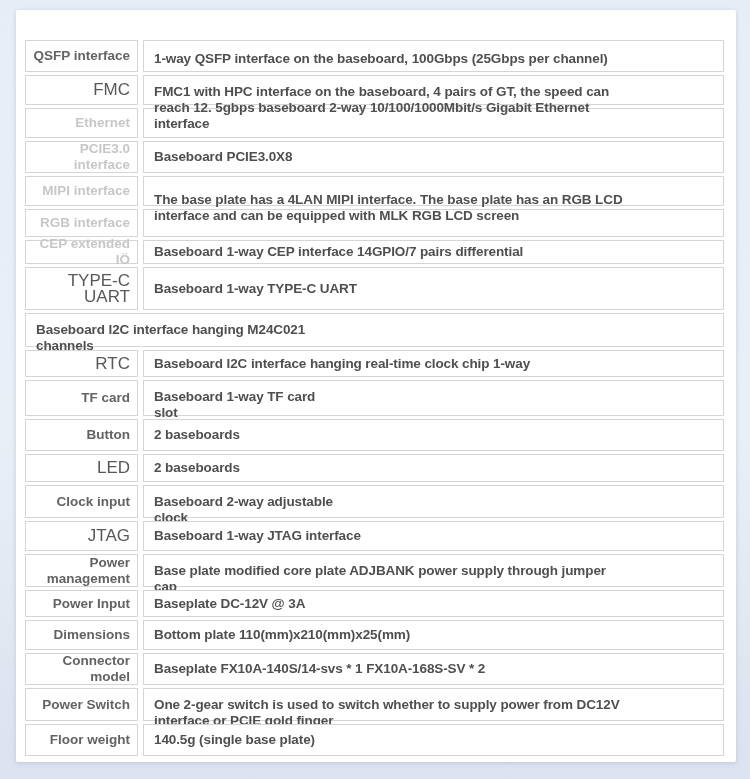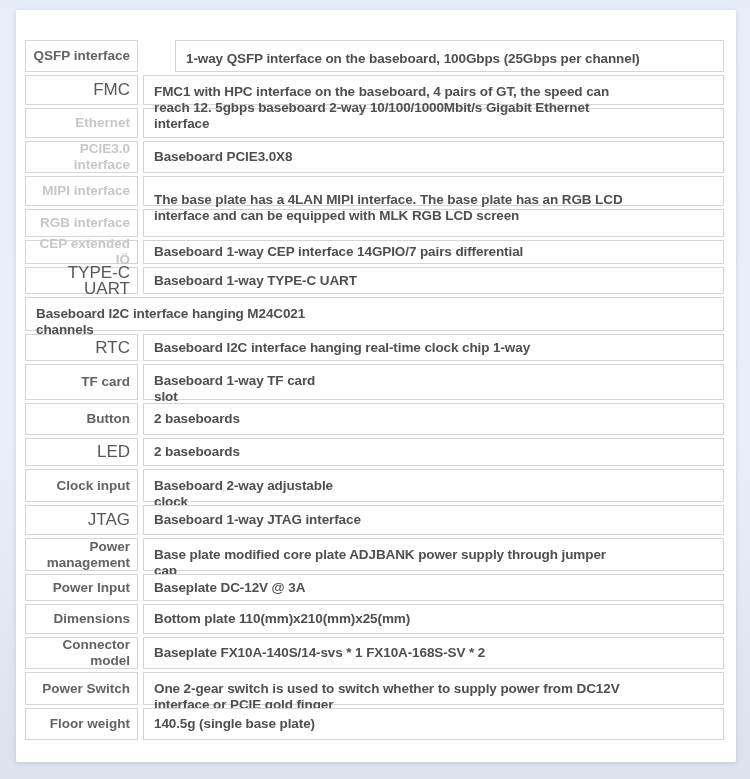--- a/index.html
+++ b/index.html
@@ -30,31 +30,31 @@
   .label.big{font-weight:400;font-size:17px;color:#585858;}
   .label.muted{color:var(--label_muted_color,#c7c7c7);}
   .value{
     flex:1 1 auto;min-width:0;
     display:flex;align-items:center;
     padding:2px 10px;
     font-weight:bold;font-size:13.5px;line-height:16px;letter-spacing:-0.1px;
     color:var(--value_color,#4f4f4f);white-space:pre-line;
   }
   .value.top{display:block;padding-top:8px;overflow:visible;}
-  .value.vb{align-items:flex-end;padding-bottom:4px;margin-left:32px;}
+  .value.vb{align-items:flex-end;padding-bottom:4px;}
   .value.pt{display:block;padding-top:15px;overflow:visible;}
   
   .row:nth-of-type(1){height:32px}
   .row:nth-of-type(2){height:30px}
   .row:nth-of-type(3){height:30px}
   .row:nth-of-type(4){height:32px}
   .row:nth-of-type(5){height:30px}
   .row:nth-of-type(6){height:28px}
   .row:nth-of-type(7){height:24px}
-  .row:nth-of-type(8){height:27px}
+  .row:nth-of-type(8){height:43px}
   .row:nth-of-type(9){height:34px}
   .row:nth-of-type(10){height:27px}
   .row:nth-of-type(11){height:36px}
   .row:nth-of-type(12){height:32px}
   .row:nth-of-type(13){height:28px}
   .row:nth-of-type(14){height:33px}
   .row:nth-of-type(15){height:30px}
   .row:nth-of-type(16){height:33px}
   .row:nth-of-type(17){height:27px}
   .row:nth-of-type(18){height:30px}

